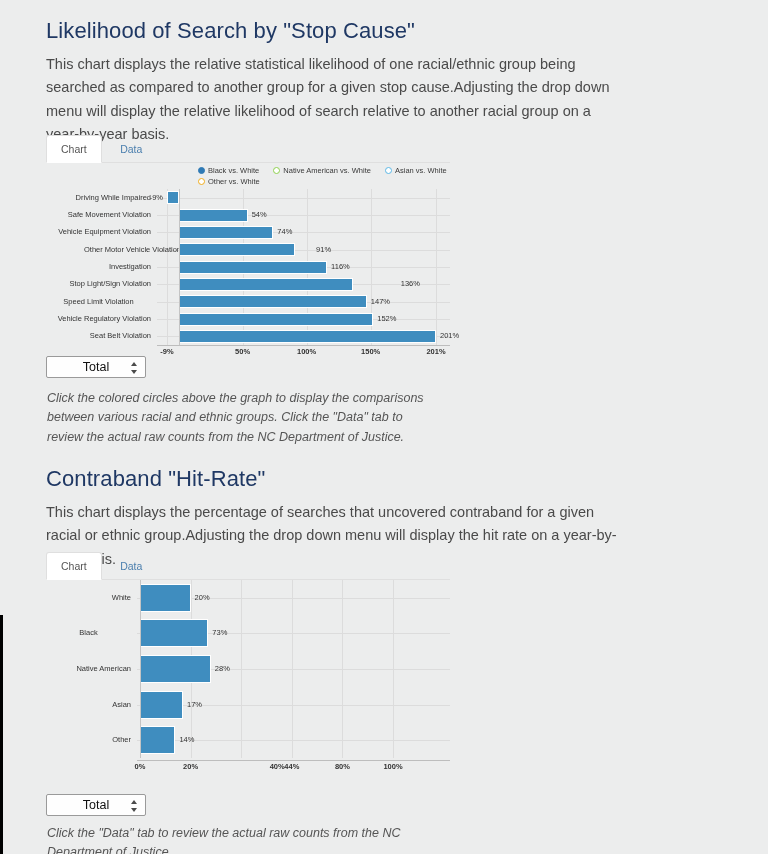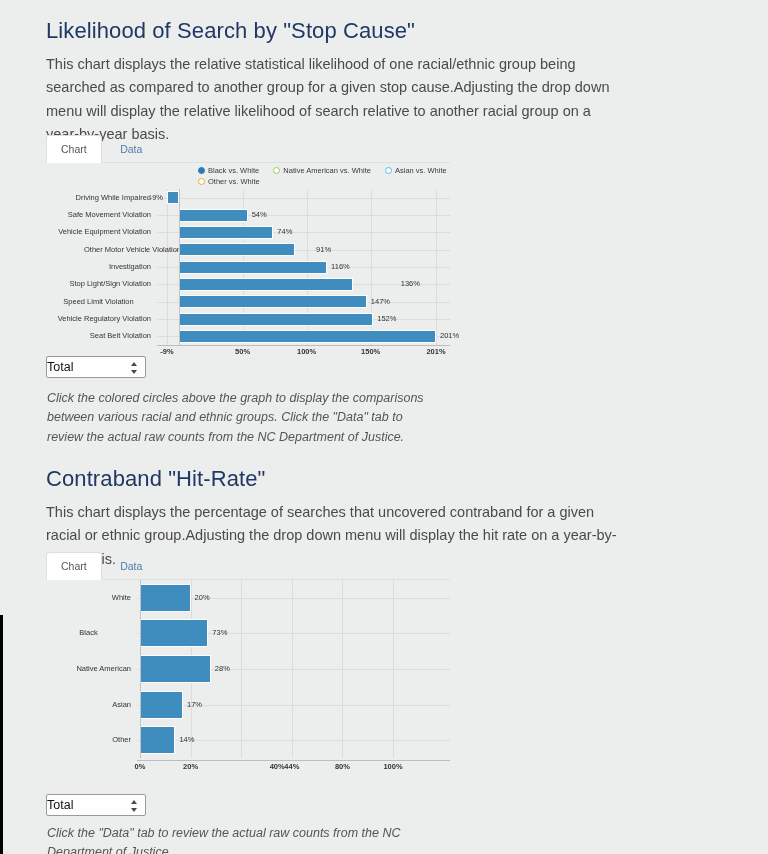--- a/index.html
+++ b/index.html
@@ -155,21 +155,21 @@
     border: 1px solid #9a9a9a;
     border-radius: 2px;
     box-sizing: border-box;
     cursor: pointer;
   }
   .select-value {
     position: absolute;
     left: 0;
     right: 0;
     top: 3px;
-    text-align: left;
+    text-align: center;
     font-size: 12.5px;
     color: #111;
     font-family: "Liberation Sans", sans-serif;
   }
   .select-arrows {
     position: absolute;
     right: 8px;
     top: 4px;
     width: 7px;
     height: 14px;

